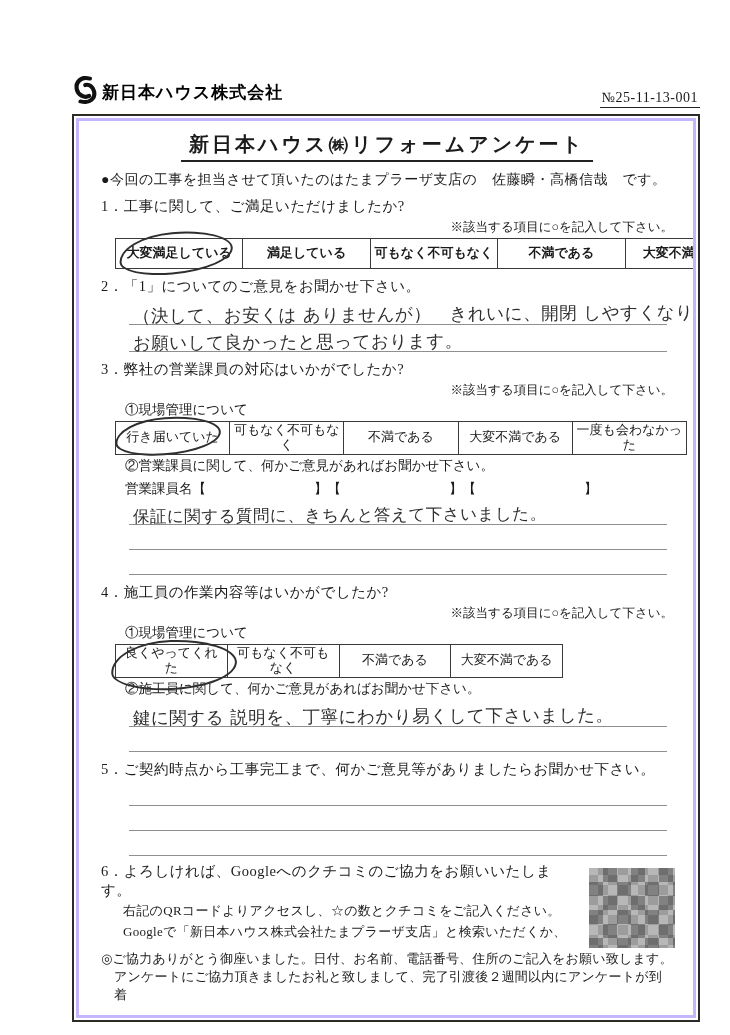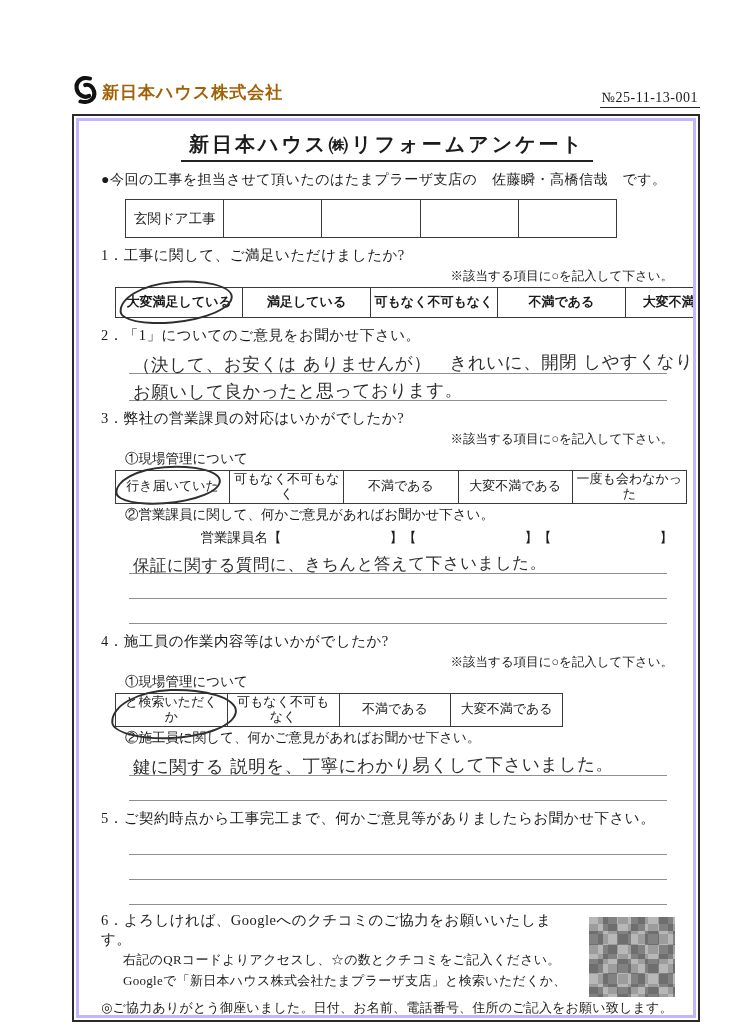--- a/index.html
+++ b/index.html
@@ -6,21 +6,21 @@
   body{
     width:730px;height:1035px;position:relative;background:#ffffff;
     font-family:"Liberation Serif","DejaVu Serif",serif;color:#1b1b1b;
     overflow:hidden;
   }
   *{box-sizing:border-box;}
 
   
   .header{position:absolute;top:76px;left:72px;right:30px;display:flex;justify-content:space-between;align-items:flex-end;}
   .brand{display:flex;align-items:center;gap:4px;}
-  .brand-name{font-family:"Liberation Sans","DejaVu Sans",sans-serif;font-weight:bold;font-size:17px;letter-spacing:1px;color:#a16207;}
+  .brand-name{font-family:"Liberation Sans","DejaVu Sans",sans-serif;font-weight:bold;font-size:17px;letter-spacing:1px;color:#000000;}
   .doc-no{font-size:14px;letter-spacing:.5px;border-bottom:1px solid #222;padding:0 2px 1px 2px;}
 
   
   .frame{position:absolute;left:72px;top:114px;width:628px;height:908px;border:2.5px solid #2b2b2b;padding:2px;background:#fff;}
   .frame-inner{border:3px solid #c4b5fd;width:100%;height:100%;padding:8px 20px 4px 22px;overflow:hidden;}
 
   
   .title-wrap{text-align:center;margin-top:2px;}
   .title-text{display:inline-block;font-size:20px;font-weight:bold;letter-spacing:3px;border-bottom:2px solid #222;padding:0 8px 2px 8px;}
   .intro{font-size:14px;margin-top:9px;letter-spacing:.5px;}
@@ -41,21 +41,21 @@
   .c-q1{left:4px;top:-6px;width:114px;height:42px;transform:rotate(-5deg);}
   .c-q3{left:0px;top:-4px;width:106px;height:38px;transform:rotate(-4deg);}
   .c-q4{left:-4px;top:-4px;width:126px;height:50px;transform:rotate(-2deg);}
 
   
   .hw-area{margin:2px 6px 0 28px;}
   .hw-line{position:relative;height:25px;border-bottom:1px solid #8f8f8f;}
   .hw-line.tall{height:27px;}
   .hw{position:absolute;left:4px;bottom:-4px;font-family:"DejaVu Sans","Liberation Sans",sans-serif;font-size:16.5px;color:#2e2e2e;letter-spacing:.5px;white-space:nowrap;transform:rotate(-.4deg);transform-origin:left bottom;}
   .hw.big{font-size:17.5px;}
-  .staff-line{font-size:13.5px;margin:5px 0 0 24px;white-space:pre;text-align:right;}
+  .staff-line{font-size:13.5px;margin:5px 0 0 24px;white-space:pre;}
 
   
   .q6{position:relative;padding-right:106px;margin-top:6px;}
   .q6 .q-head{margin-top:0;}
   .q6-sub{margin-left:22px;font-size:13px;line-height:1.62;letter-spacing:.3px;}
   .qr{position:absolute;right:-2px;top:6px;width:86px;height:80px;
       background:
         repeating-conic-gradient(rgba(70,70,70,.55) 0% 25%, rgba(150,150,150,.35) 0% 50%) 0 0/28px 28px,
         repeating-conic-gradient(rgba(90,90,90,.4) 0% 25%, rgba(190,190,190,.35) 0% 50%) 9px 7px/20px 20px;
       background-color:#cfcfcf;}
@@ -82,31 +82,20 @@
 
 <div class="frame">
   <div class="frame-inner">
 
     <div class="title-wrap">
       <span class="title-text">新日本ハウス㈱リフォームアンケート</span>
     </div>
 
     <div class="intro">●今回の工事を担当させて頂いたのはたまプラーザ支店の　佐藤瞬・高橋信哉　です。</div>
 
-    <table class="work-table">
-      <tbody>
-          <tr>
-        <td>玄関ドア工事</td>
-        <td></td>
-        <td></td>
-        <td></td>
-        <td></td>
-      </tr>
-    </tbody>
-      </table>
 
     <div class="q-head">1．工事に関して、ご満足いただけましたか?</div>
     <div class="note">※該当する項目に○を記入して下さい。</div>
     <div class="tbl-wrap">
       <table class="t-q1">
         <tbody>
             <tr>
           <td>大変満足している</td>
           <td>満足している</td>
           <td>可もなく不可もなく</td>
@@ -155,21 +144,21 @@
       <div class="hw-line"></div>
     </div>
 
     <div class="q-head">4．施工員の作業内容等はいかがでしたか?</div>
     <div class="note">※該当する項目に○を記入して下さい。</div>
     <div class="sub">①現場管理について</div>
     <div class="tbl-wrap">
       <table class="t-q4">
         <tbody>
             <tr>
-          <td>と検索いただくか</td>
+          <td>良くやってくれた</td>
           <td>可もなく不可もなく</td>
           <td>不満である</td>
           <td>大変不満である</td>
         </tr>
       </tbody>
         </table>
       <div class="circle c-q4"></div>
     </div>
     <div class="sub">②施工員に関して、何かご意見があればお聞かせ下さい。</div>
     <div class="hw-area">

